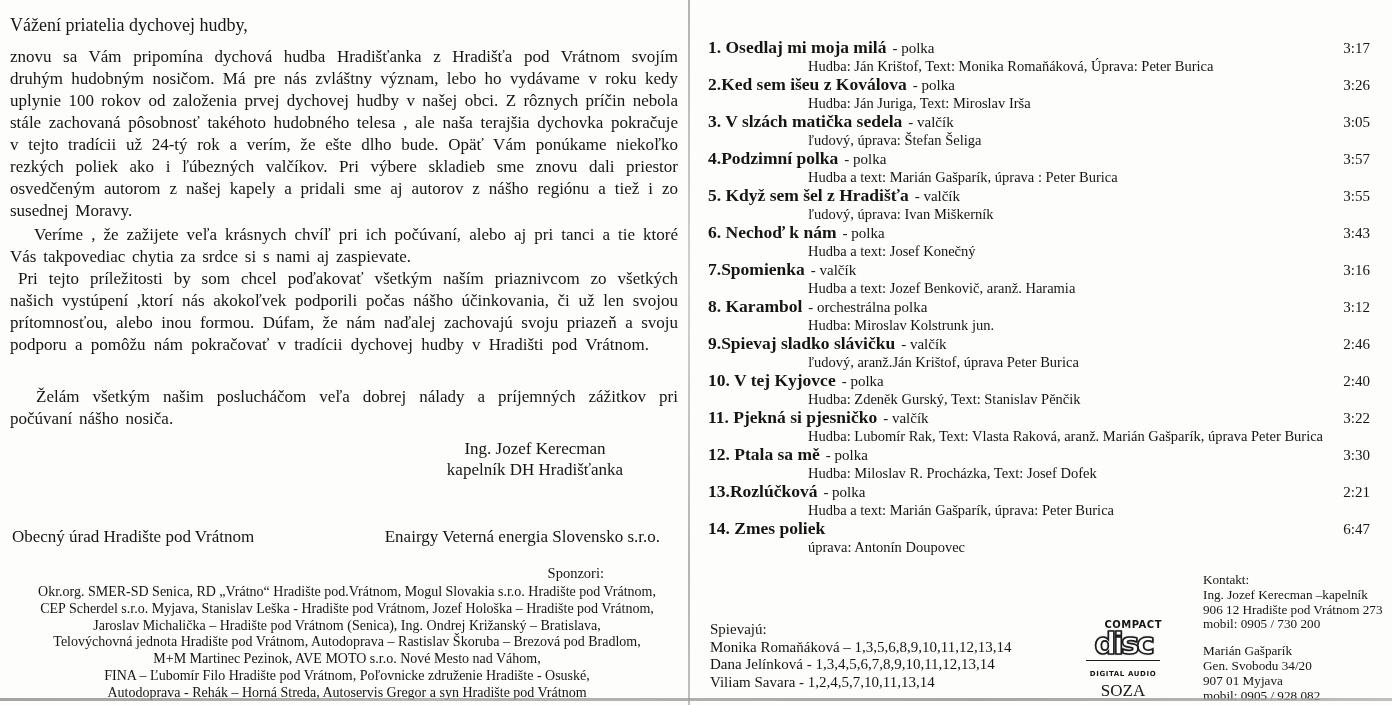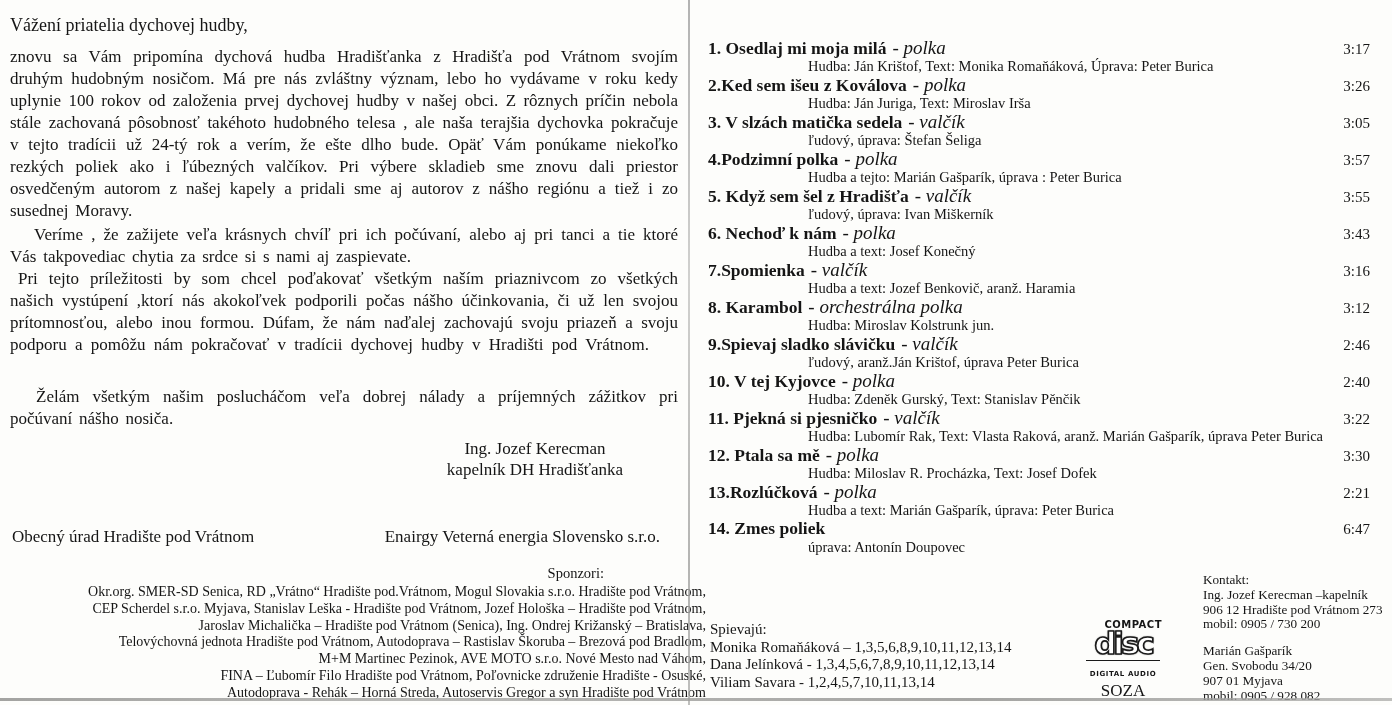--- a/index.html
+++ b/index.html
@@ -52,30 +52,30 @@
   .gs-row {
     position:absolute; left:12px; top:527px; width:648px;
     display:flex; justify-content:space-between;
     font-size:17px;
   }
   .sponsors-heading {
     position:absolute; left:0; top:565px; width:604px;
     text-align:right; font-size:14.5px;
   }
   .sponsors-list {
-    position:absolute; left:12px; top:584px; width:694px;
-    text-align:right; font-size:14px; line-height:16.8px;
+    position:absolute; left:0; top:584px; width:694px;
+    text-align:center; font-size:14px; line-height:16.8px;
   }
   
   .right-page { position:absolute; left:702px; top:0; width:690px; height:705px; }
   .tracklist { position:absolute; left:6px; top:38px; width:684px; }
   .track { height:37px; }
   .track-line { display:flex; align-items:baseline; height:19px; line-height:19px; }
   .track-title { font-weight:700; font-size:17.5px; white-space:nowrap; }
-  .track-genre { font-style:italic; font-size:19px; margin-left:6px; white-space:nowrap; }
+  .track-genre { font-size:15px; margin-left:6px; white-space:nowrap; }
   .track-time { margin-left:auto; font-size:15px; padding-right:22px; }
   .track-credits {
     height:18px; line-height:18px; font-size:14.5px;
     padding-left:100px; white-space:nowrap;
   }
   
   .singers { position:absolute; left:8px; top:621px; font-size:15px; line-height:17.2px; }
   .singers-heading { margin-bottom:1px; }
   
   .cd-block { position:absolute; left:378px; top:620px; width:86px; text-align:center; }
@@ -166,21 +166,21 @@
         </div>
         <div class="track-credits">ľudový, úprava: Štefan Šeliga</div>
       </div>
 
       <div class="track">
         <div class="track-line">
           <span class="track-title">4.Podzimní polka</span>
           <span class="track-genre">- polka</span>
           <span class="track-time">3:57</span>
         </div>
-        <div class="track-credits">Hudba a tejto: Marián Gašparík, úprava : Peter Burica</div>
+        <div class="track-credits">Hudba a text: Marián Gašparík, úprava : Peter Burica</div>
       </div>
 
       <div class="track">
         <div class="track-line">
           <span class="track-title">5. Když sem šel z Hradišťa</span>
           <span class="track-genre">- valčík</span>
           <span class="track-time">3:55</span>
         </div>
         <div class="track-credits">ľudový, úprava: Ivan Miškerník</div>
       </div>

